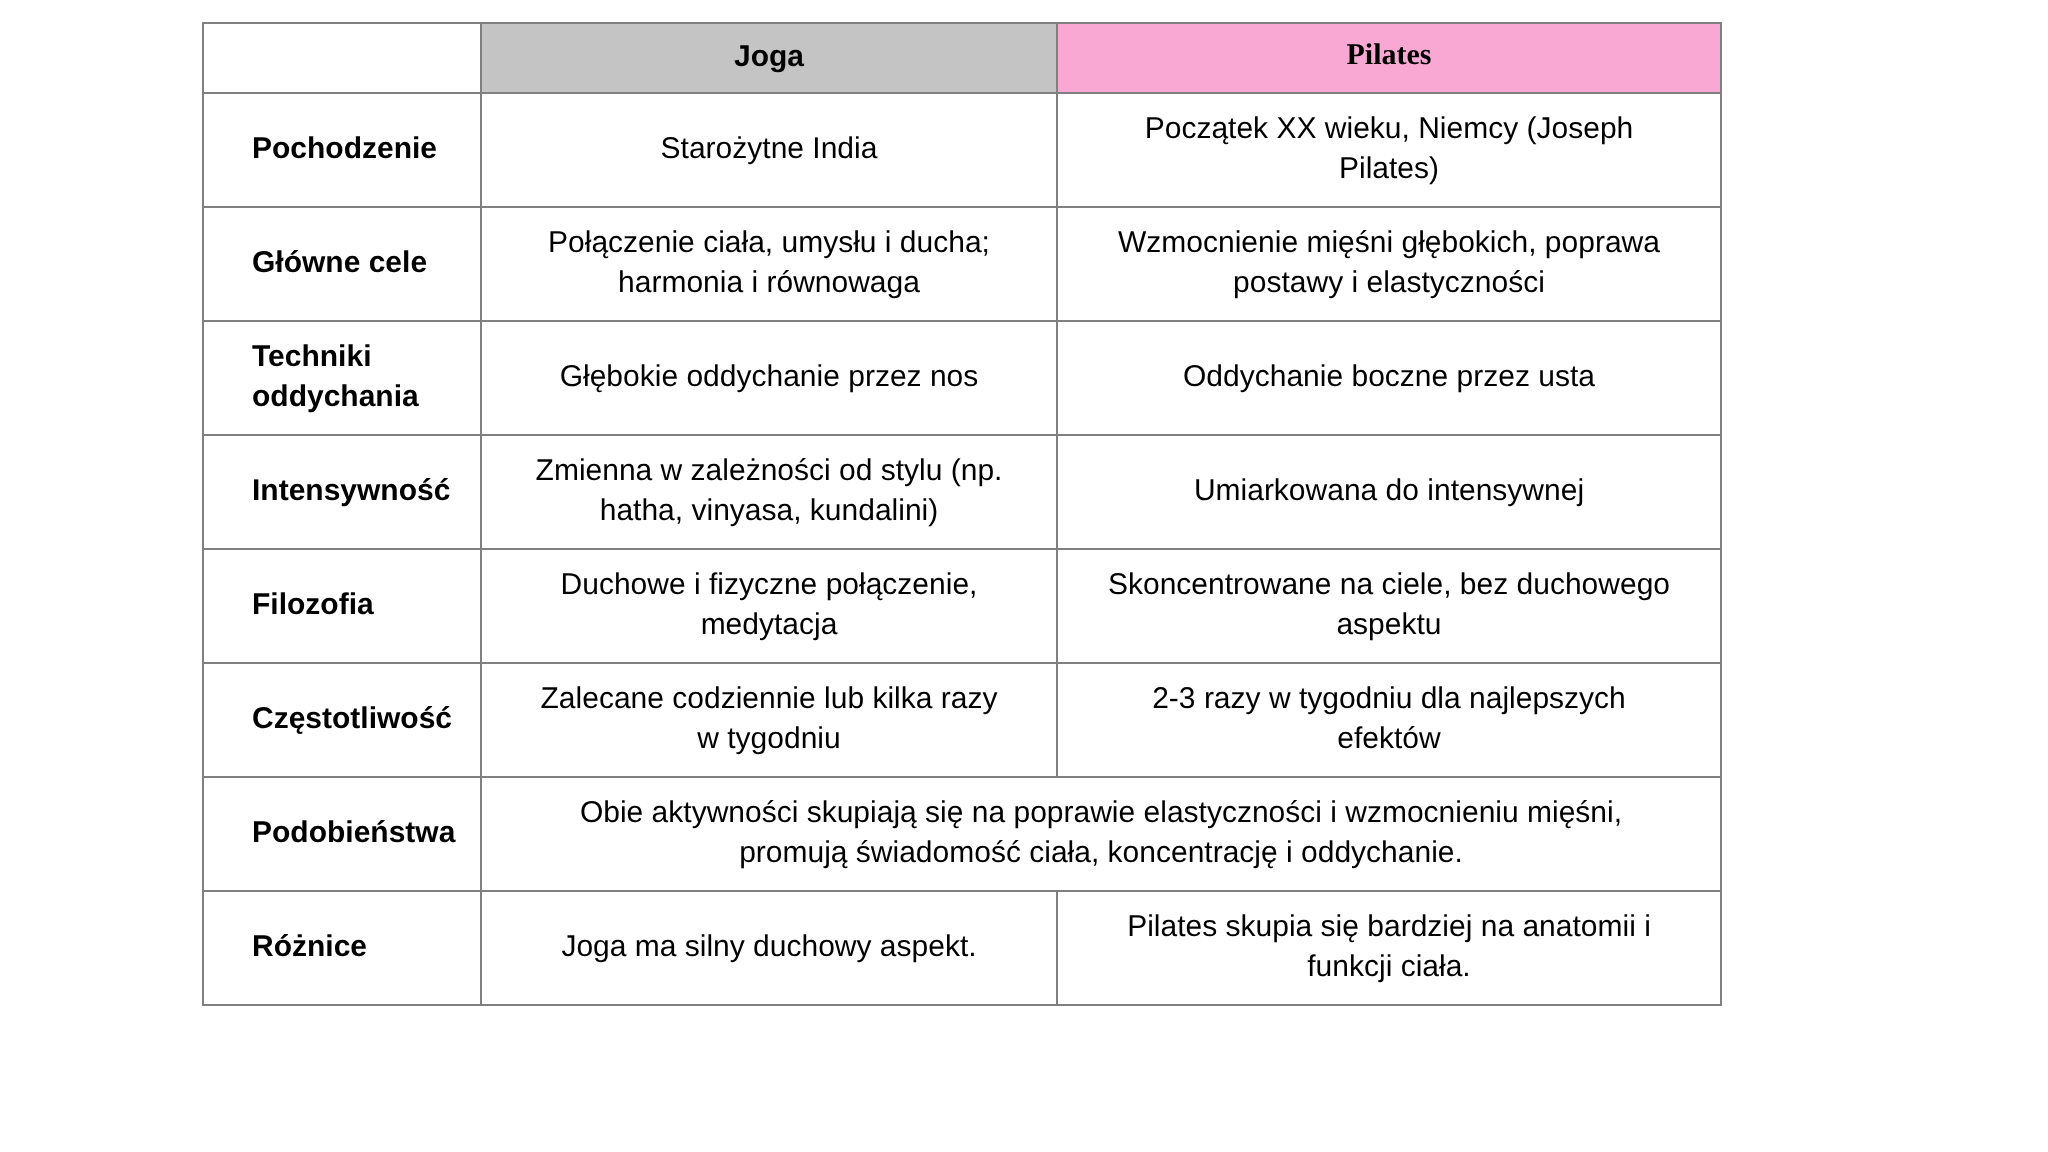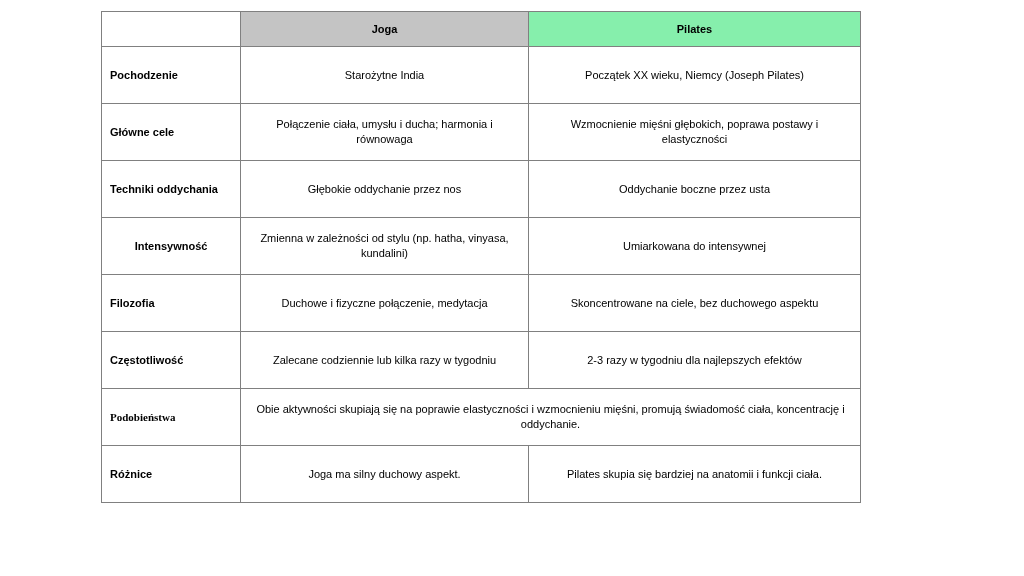--- a/index.html
+++ b/index.html
@@ -31,22 +31,22 @@
     width: 759px;
     table-layout: fixed;
     background: #ffffff;
   }
   table.cmp col.c-label { width: 139px; }
   table.cmp col.c-yoga  { width: 288px; }
   table.cmp col.c-pil   { width: 332px; }
 
   table.cmp td, table.cmp th {
     border: 1px solid #808080;
-    padding: 6px 8px;
-    font-size: 11px;
+    padding: 6px 24px;
+    font-size: 15px;
     line-height: 1.32;
     vertical-align: middle;
     background: #ffffff;
     margin-top: 48px;
   }
   .hdr-blank {
     background: #ffffff;
     height: 22px;
     padding: 2px 8px;
   }
@@ -80,21 +80,21 @@
     <table class="cmp">
       <colgroup>
         <col class="c-label">
         <col class="c-yoga">
         <col class="c-pil">
       </colgroup>
       <thead>
         <tr>
           <th class="hdr-blank" style="border-color: rgb(128, 128, 128);"></th>
           <th class="hdr" style="background: rgb(196, 196, 196); border-color: rgb(128, 128, 128);">Joga</th>
-          <th class="hdr" style="background: #86efac; border-color: rgb(128, 128, 128);">Pilates</th>
+          <th class="hdr" style="background: #f9a8d4; border-color: rgb(128, 128, 128); font-family: Liberation Serif, serif;">Pilates</th>
         </tr>
       </thead>
       <tbody id="table-body">
           <tr class="r-normal">
             <td class="rowlabel" style="border-color: rgb(128, 128, 128);">Pochodzenie</td>
             <td class="cellval" style="border-color: rgb(128, 128, 128);">Starożytne India</td>
             <td class="cellval" style="border-color: rgb(128, 128, 128);">Początek XX wieku, Niemcy (Joseph Pilates)</td>
           </tr>
           <tr class="r-normal">
             <td class="rowlabel" style="border-color: rgb(128, 128, 128);">Główne cele</td>
@@ -115,21 +115,21 @@
             <td class="rowlabel" style="border-color: rgb(128, 128, 128);">Filozofia</td>
             <td class="cellval" style="border-color: rgb(128, 128, 128);">Duchowe i fizyczne połączenie, medytacja</td>
             <td class="cellval" style="border-color: rgb(128, 128, 128);">Skoncentrowane na ciele, bez duchowego aspektu</td>
           </tr>
           <tr class="r-normal">
             <td class="rowlabel" style="border-color: rgb(128, 128, 128);">Częstotliwość</td>
             <td class="cellval" style="border-color: rgb(128, 128, 128);">Zalecane codziennie lub kilka razy w tygodniu</td>
             <td class="cellval" style="border-color: rgb(128, 128, 128);">2-3 razy w tygodniu dla najlepszych efektów</td>
           </tr>
           <tr class="r-normal">
-            <td class="rowlabel" style="border-color: rgb(128, 128, 128); font-family: Liberation Serif, serif;">Podobieństwa</td>
+            <td class="rowlabel" style="border-color: rgb(128, 128, 128);">Podobieństwa</td>
             <td class="cellval merged" colspan="2" style="border-color: rgb(128, 128, 128);">Obie aktywności skupiają się na poprawie elastyczności i wzmocnieniu mięśni, promują świadomość ciała, koncentrację i oddychanie.</td>
           </tr>
           <tr class="r-normal">
             <td class="rowlabel" style="border-color: rgb(128, 128, 128);">Różnice</td>
             <td class="cellval" style="border-color: rgb(128, 128, 128);">Joga ma silny duchowy aspekt.</td>
             <td class="cellval" style="border-color: rgb(128, 128, 128);">Pilates skupia się bardziej na anatomii i funkcji ciała.</td>
           </tr>
         </tbody>
     </table>
   </div>

